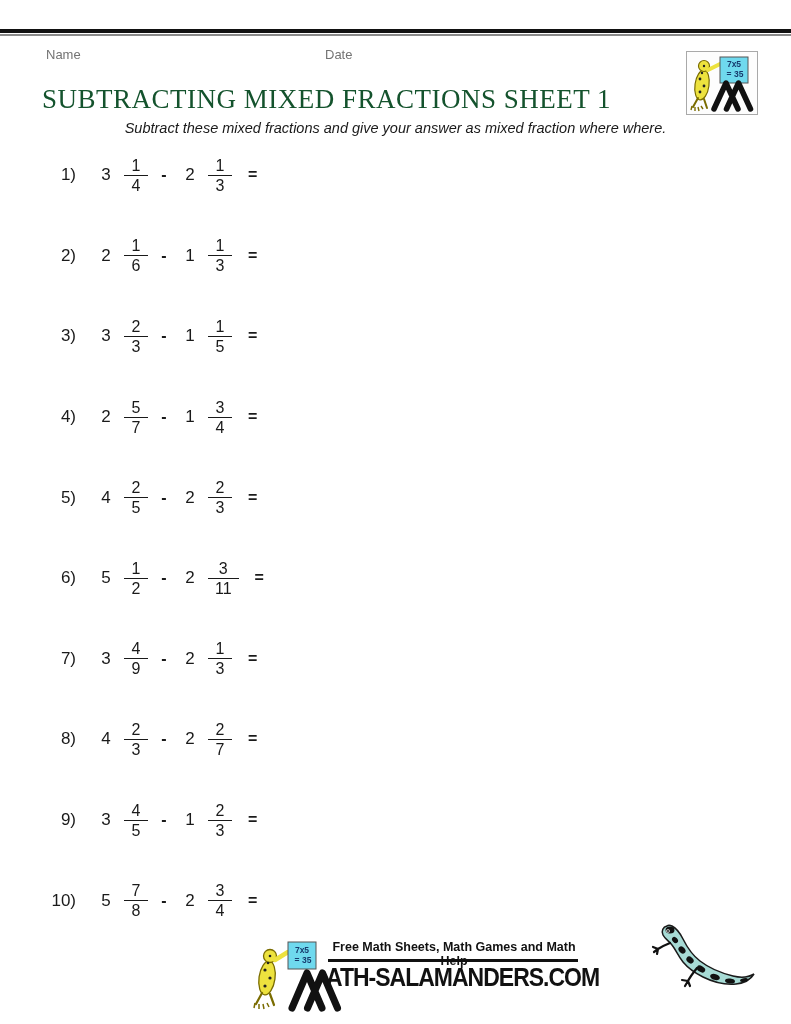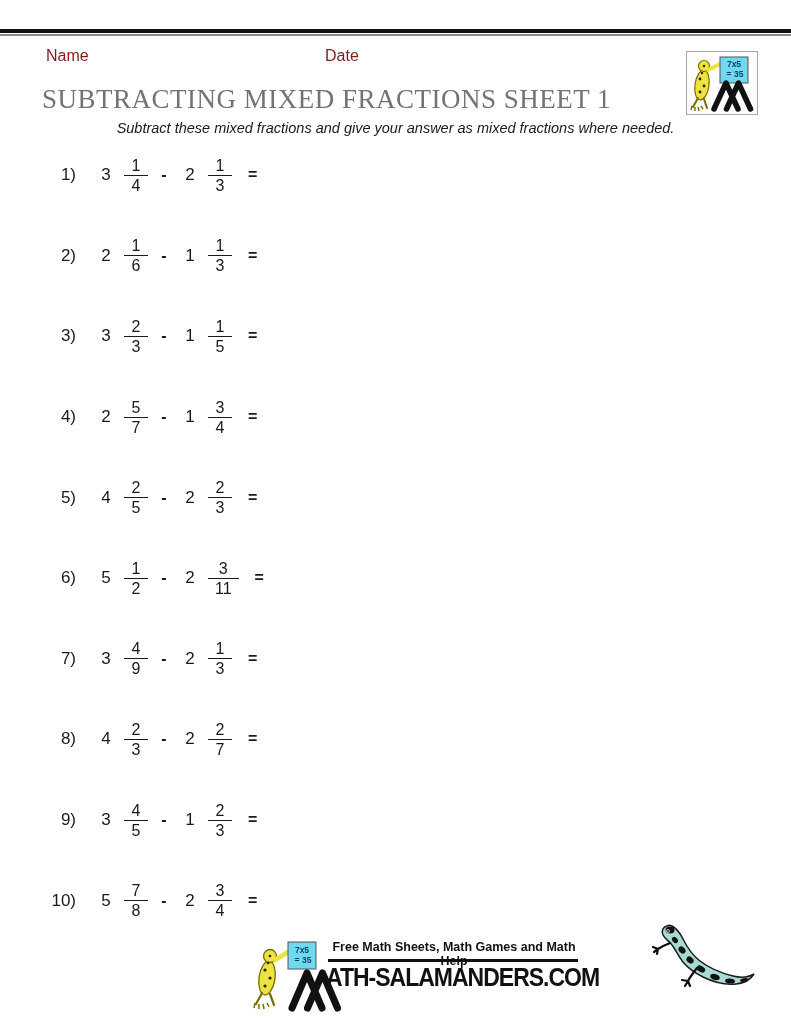--- a/index.html
+++ b/index.html
@@ -3,31 +3,31 @@
 <meta charset="utf-8">
 <style>
   * { margin:0; padding:0; box-sizing:border-box; }
   html,body { background:#fff; }
   .page {
     position:relative; width:791px; height:1024px; background:#fff; overflow:hidden;
     font-family:"Liberation Sans", sans-serif; color:#1a1a1a;
   }
   .top-rule { position:absolute; top:29px; left:0; width:791px; height:4px; background:#111; }
   .top-rule::after { content:""; position:absolute; top:5px; left:0; width:791px; height:2px; background:#8a8a8a; }
-  .hdr-label { position:absolute; top:47px; font-size:16px; color:#7f1d1d; }
+  .hdr-label { position:absolute; top:47px; font-size:13px; color:#737373; }
   .name-label { left:46px; }
   .date-label { left:325px;text-align:center; }
   .badge {
     position:absolute; left:686px; top:51px; width:72px; height:64px;
     border:1px solid #a9a9a9; background:#fdfdfd; display:flex; align-items:center; justify-content:center;
   }
   .title {
     position:absolute; left:42px; top:84px; width:700px;
     font-family:"Liberation Serif", serif; font-weight:400; font-size:27px;
-    color:#737373; letter-spacing:0.5px; white-space:nowrap;
+    color:#14532d; letter-spacing:0.5px; white-space:nowrap;
   }
   .instruction {
     position:absolute; left:0; top:120px; width:791px; text-align:center;
     font-size:14.5px; font-style:italic; color:#1a1a1a;
   }
   .problems { position:absolute; left:0; top:135px; width:500px; }
   .problem-row { height:80.6px; display:flex; align-items:center; font-size:17px; }
   .pnum { width:38px; margin-left:38px; text-align:right; }
   .whole { width:16px; text-align:center; }
   .w1 { margin-left:22px; }
@@ -79,21 +79,21 @@
       <rect x="33" y="4" width="28" height="26" fill="#6fd9ee" stroke="#555" stroke-width="1"></rect>
       <text x="47" y="14" font-size="8.5" font-weight="bold" fill="#173a6d" text-anchor="middle">7x5</text>
       <text x="48" y="24" font-size="8.5" font-weight="bold" fill="#173a6d" text-anchor="middle">= 35</text>
 
       <path d="M27 56 L39 30 L51 56 M39.5 56 L51.5 30 L63.5 56" stroke="#111" stroke-width="5.5" fill="none" stroke-linejoin="round" stroke-linecap="round"></path>
     </svg>
   </div>
 
   <h1 class="title">SUBTRACTING MIXED FRACTIONS SHEET 1</h1>
 
-  <p class="instruction">Subtract these mixed fractions and give your answer as mixed fractions where needed.</p>
+  <p class="instruction">Subtract these mixed fractions and give your answer as mixed fraction where where.</p>
 
   <div class="problems">
     <div class="problem-row">
       <span class="pnum">1)</span>
       <span class="whole w1">3</span>
       <span class="frac">
         <span class="fnum">1</span>
         <span class="fbar"></span>
         <span class="fden">4</span>
       </span>

